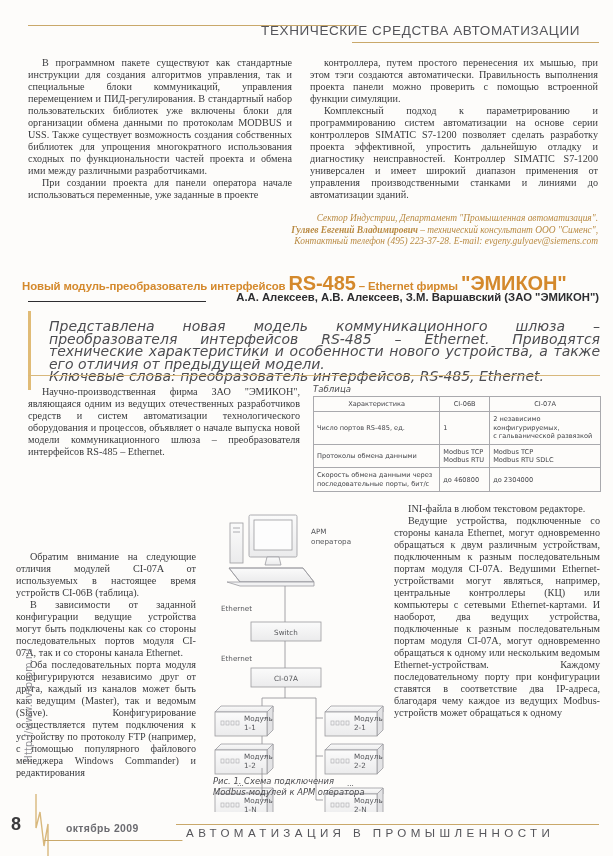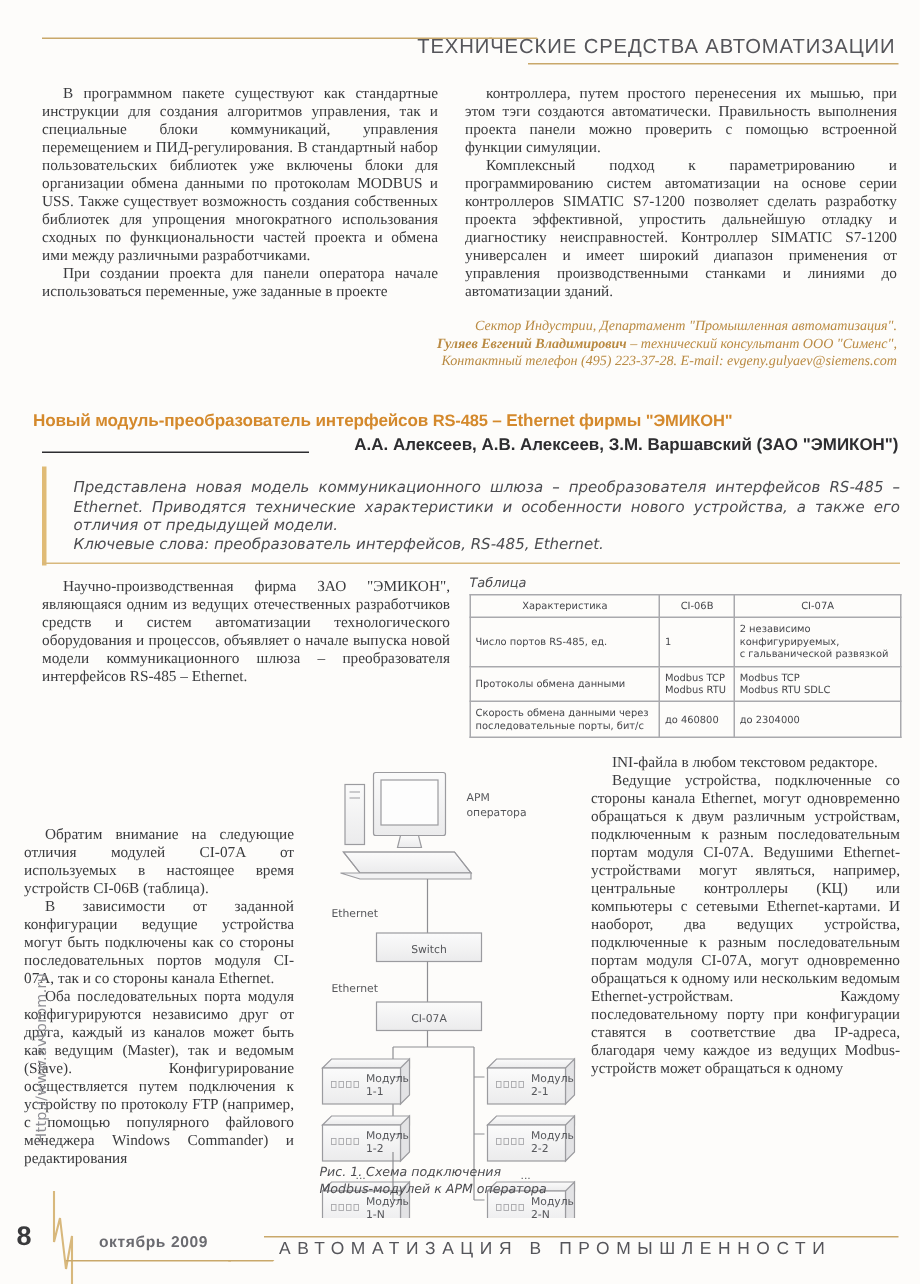--- a/index.html
+++ b/index.html
@@ -44,21 +44,21 @@
   .header-rule2 {
     position: absolute;
     left: 352px;
     top: 28px;
     right: 14px;
     height: 1px;
     background: #c9a86a;
   }
   .header-title {
     position: absolute;
-    right: 16px;
+    right: 33px;
     top: 9px;
     font-family: "Liberation Sans", "DejaVu Sans", sans-serif;
     font-size: 13.5px;
     letter-spacing: 0.6px;
     color: #55555a;
     white-space: nowrap;
   }
 
   
   .col {
@@ -104,21 +104,21 @@
     color: #d4892c;
     font-size: 13.2px;
     font-weight: bold;
     letter-spacing: -0.1px;
     white-space: nowrap;
   }
   .art-title .small {
     font-size: 11.4px;
   }
   .art-title .big {
-    font-size: 11px;
+    font-size: 20px;
   }
   .art-authors {
     position: absolute;
     right: 14px;
     top: 291px;
     font-family: "Liberation Sans", "DejaVu Sans", sans-serif;
     font-size: 11.3px;
     font-weight: bold;
     color: #2d2d30;
     white-space: nowrap;
@@ -139,21 +139,21 @@
     top: 311px;
     width: 572px;
     padding: 9px 0 7px 18px;
     border-left: 3px solid #e0bb76;
     box-sizing: border-box;
   }
   .abstract p {
     margin: 0;
     font-family: "DejaVu Sans", "Liberation Sans", sans-serif;
     font-style: italic;
-    font-size: 10px;
+    font-size: 14px;
     line-height: 12.6px;
     color: #4c4c50;
     text-align: justify;
   }
   .abstract .kw { margin-top: 0; }
   .abstract-rule {
     position: absolute;
     left: 28px;
     top: 375px;
     width: 572px;

